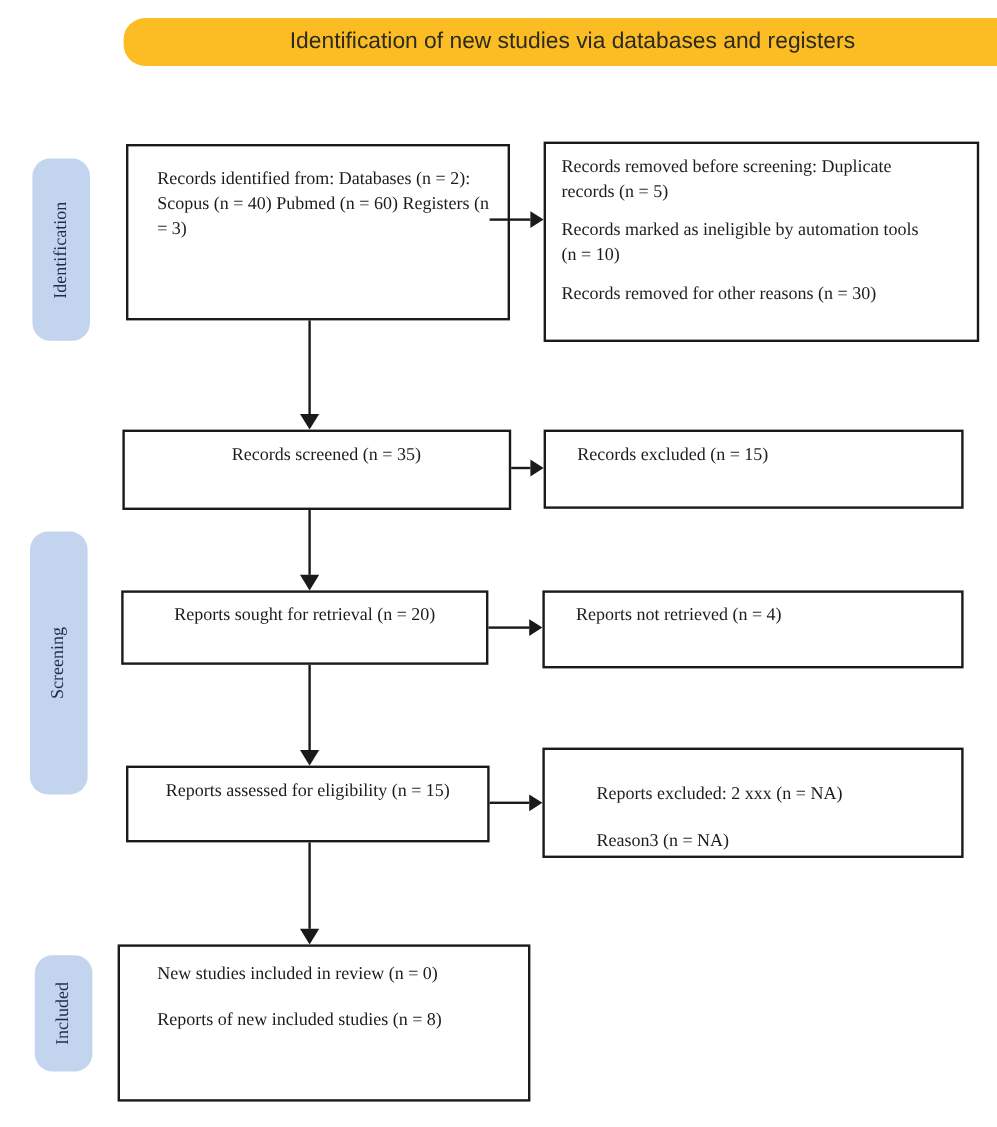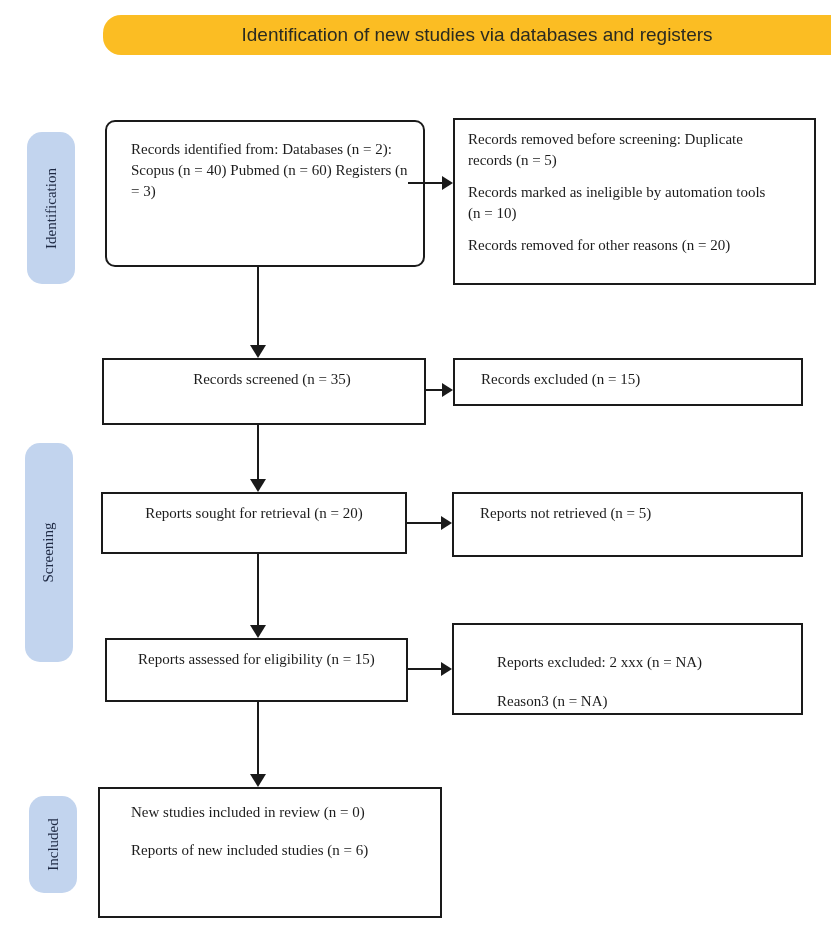--- a/index.html
+++ b/index.html
@@ -44,25 +44,25 @@
   .stage-screening{left:25px;top:443px;height:219px;}
   .stage-included{left:29px;top:796px;height:97px;}
 
   
   .fbox{
     position:absolute;background:#fff;
     border:2px solid var(--box-border);
     box-sizing:border-box;
     font-size:15px;line-height:21px;color:var(--box-text);
   }
-  .box-a{left:105px;top:120px;width:320px;height:147px;padding:17px 14px 0 24px;border-radius:10px;}
+  .box-a{left:105px;top:120px;width:320px;height:147px;padding:17px 14px 0 24px;}
   .box-b{left:453px;top:118px;width:363px;height:167px;padding:9px 34px 0 13px;}
   .box-b p{margin:0 0 11px 0;}
   .box-c{left:102px;top:358px;width:324px;height:67px;padding:9px 10px 0 26px;text-align:center;}
-  .box-d{left:453px;top:358px;width:350px;height:48px;padding:9px 2px 0 26px;}
+  .box-d{left:453px;top:358px;width:350px;height:66px;padding:9px 2px 0 26px;}
   .box-e{left:101px;top:492px;width:306px;height:62px;padding:9px 0 0 0;text-align:center;}
   .box-e .ctext{max-width:238px;margin:0 auto;}
   .box-f{left:452px;top:492px;width:351px;height:65px;padding:9px 10px 0 26px;}
   .box-g{left:105px;top:638px;width:303px;height:64px;padding:9px 0 0 0;text-align:center;}
   .box-g .ctext{max-width:258px;margin:0 auto;}
   .box-h{left:452px;top:623px;width:351px;height:92px;padding:10px 10px 0 27px;line-height:23px;}
   .box-h .line{margin:16px;}
   .box-i{left:98px;top:787px;width:344px;height:131px;padding:13px 14px 0 31px;}
   .box-i p{margin:0 0 17px 0;}
 
@@ -111,48 +111,48 @@
   <div class="stage stage-included">
     <span class="vtext">Included</span>
   </div>
 
   <div class="fbox box-a">
     <span>Records identified from: Databases (n = 2): Scopus (n = 40) Pubmed (n = 60) Registers (n = 3)</span>
   </div>
   <div class="fbox box-b">
     <p>Records removed before screening: Duplicate records (n = 5)</p>
     <p>Records marked as ineligible by automation tools (n = 10)</p>
-    <p>Records removed for other reasons (n = 20)</p>
+    <p>Records removed for other reasons (n = 30)</p>
   </div>
 
   <div class="fbox box-c">
     <span>Records screened (n = 35)</span>
   </div>
   <div class="fbox box-d">
     <span>Records excluded (n = 15)</span>
   </div>
 
   <div class="fbox box-e">
     <div class="ctext">Reports sought for retrieval (n = 20)</div>
   </div>
   <div class="fbox box-f">
-    <span>Reports not retrieved (n = 5)</span>
+    <span>Reports not retrieved (n = 4)</span>
   </div>
 
   <div class="fbox box-g">
     <div class="ctext">Reports assessed for eligibility (n = 15)</div>
   </div>
   <div class="fbox box-h">
     <div class="line">Reports excluded: 2 xxx (n = NA)</div>
     <div class="line">Reason3 (n = NA)</div>
   </div>
 
   <div class="fbox box-i">
     <p>New studies included in review (n = 0)</p>
-    <p>Reports of new included studies (n = 6)</p>
+    <p>Reports of new included studies (n = 8)</p>
   </div>
 
   <div class="varrow v1">
     <div class="shaft"></div>
     <div class="head"></div>
   </div>
   <div class="varrow v2">
     <div class="shaft"></div>
     <div class="head"></div>
   </div>

